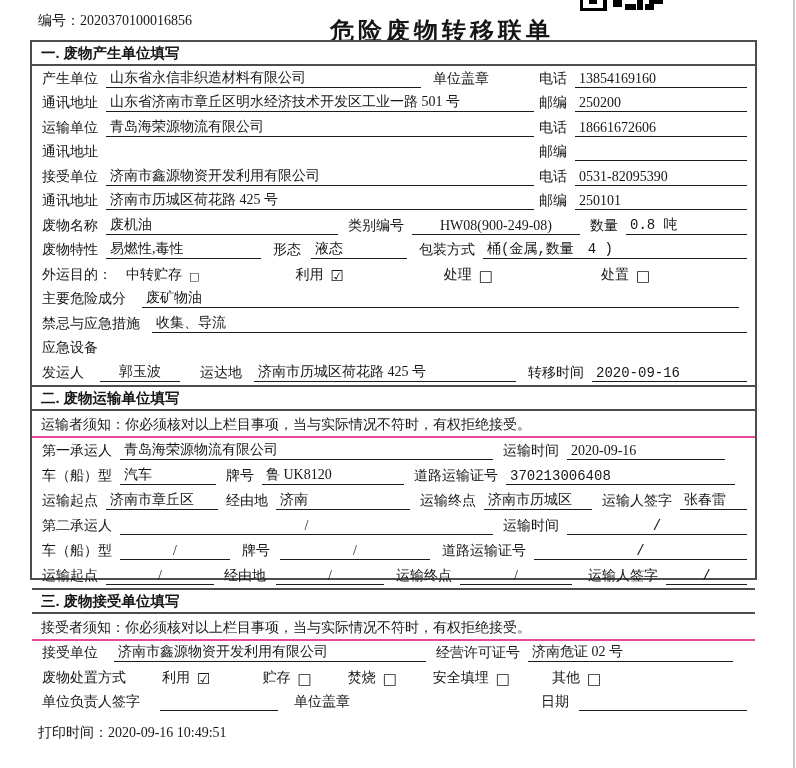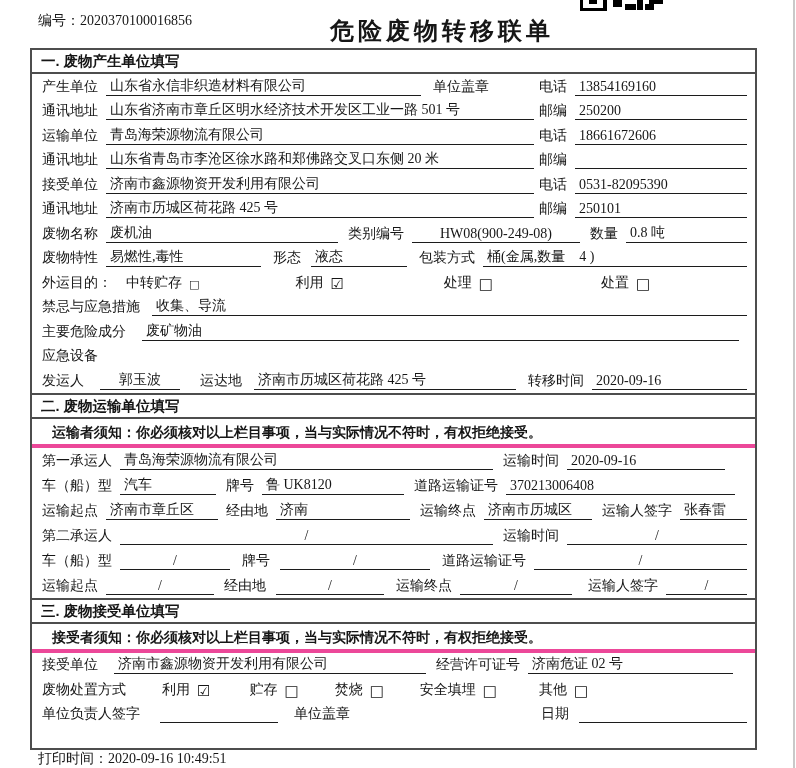--- a/index.html
+++ b/index.html
@@ -11,53 +11,53 @@
   .page-edge{position:absolute;top:0;bottom:0;right:1px;width:2px;background:#c9c9c9;}
   
   .serial{position:absolute;left:38px;top:12px;font-size:14px;white-space:nowrap;}
   .doc-title{
     position:absolute;left:330px;top:15px;font-size:24px;font-weight:bold;
     letter-spacing:4px;font-family:"Liberation Sans","DejaVu Sans",sans-serif;white-space:nowrap;
   }
   .qr-frag{position:absolute;left:580px;top:0;}
   
   .form{
-    position:absolute;left:30px;top:48px;width:727px;height:702px;
+    position:absolute;left:30px;top:40px;width:727px;height:540px;
     border:2px solid #4d4d4d;box-sizing:border-box;background:#fff;
   }
   .sec-title{
     height:22px;line-height:23px;font-weight:bold;padding-left:9px;
     border-bottom:2px solid #4d4d4d;
     font-family:"Liberation Sans","DejaVu Sans",sans-serif;font-size:14.5px;
     white-space:nowrap;
   }
   .sec-title.mid{border-top:2px solid #4d4d4d;}
   .notice{
-    height:25px;box-sizing:content-box;line-height:27px;padding-left:20px;
-    border-bottom:4px solid #ec4899;white-space:nowrap;font-weight:bold;
+    height:25px;box-sizing:content-box;line-height:27px;padding-left:9px;
+    border-bottom:2px solid #ec4899;white-space:nowrap;
   }
   .row{
     display:flex;align-items:flex-end;height:24.5px;box-sizing:border-box;
     padding:0 8px 3px 10px;white-space:nowrap;
   }
   .row.s3r{height:24.6px;}
   .lbl{flex:none;}
   .val{
     border-bottom:1px solid #1c1c1c;padding:0 4px;box-sizing:border-box;
     flex:none;overflow:hidden;
   }
-  .val.grow{flex:1 1 auto;}
+  .val.grow{flex:1 1 auto;font-family:Liberation Mono, monospace;}
   .val.center{text-align:center;margin-top:12px;}
   .fill{flex:1 1 auto;}  .g8{flex:none;width:8px;}
   .g10{flex:none;width:10px;} .g12{flex:none;width:12px;}
   .g16{flex:none;width:16px;} .g20{flex:none;width:20px;}
   .cb{font-family:"DejaVu Sans",sans-serif;font-size:15px;line-height:15px;margin-left:7px;}
   .cb.sm{font-size:11px;}
   .opt{flex:none;display:flex;align-items:flex-end;text-align:right;}
-  .print-time{position:absolute;left:38px;top:750px;white-space:nowrap;}
+  .print-time{position:absolute;left:38px;top:724px;white-space:nowrap;}
 </style>
 </head>
 <body>
 
 <div class="page-edge"></div>
 
 <div class="serial">
   <span>编号：</span><span>2020370100016856</span>
 </div>
 <div class="doc-title">危险废物转移联单</div>
@@ -103,21 +103,20 @@
     <span class="val" style="width:428px">青岛海荣源物流有限公司</span>
     <span class="fill"></span>
     <span class="lbl">电话</span>
       <span class="g8"></span>
     <span class="val" style="width:172px">18661672606</span>
   </div>
 
   <div class="row">
     <span class="lbl">通讯地址</span>
       <span class="g8"></span>
-    <span class="val" style="width:428px">山东省青岛市李沧区徐水路和郑佛路交叉口东侧 20 米</span>
     <span class="fill"></span>
     <span class="lbl">邮编</span>
       <span class="g8"></span>
     <span class="val" style="width:172px"></span>
   </div>
 
   <div class="row">
     <span class="lbl">接受单位</span>
       <span class="g8"></span>
     <span class="val" style="width:428px">济南市鑫源物资开发利用有限公司</span>
@@ -179,29 +178,29 @@
       <span>处理</span>
       <span class="cb">□</span>
     </span>
     <span class="opt" style="margin-left:108px">
       <span>处置</span>
       <span class="cb">□</span>
     </span>
   </div>
 
   <div class="row">
+    <span class="lbl">主要危险成分</span>
+      <span class="g16"></span>
+    <span class="val grow" style="margin-right:8px">废矿物油</span>
+  </div>
+
+  <div class="row">
     <span class="lbl">禁忌与应急措施</span>
       <span class="g12"></span>
     <span class="val grow">收集、导流</span>
-  </div>
-
-  <div class="row">
-    <span class="lbl">主要危险成分</span>
-      <span class="g16"></span>
-    <span class="val grow" style="margin-right:8px">废矿物油</span>
   </div>
 
   <div class="row">
     <span class="lbl">应急设备</span>
       <span class="g16"></span>
   </div>
 
   <div class="row">
     <span class="lbl">发运人</span>
       <span class="g16"></span>
@@ -318,21 +317,21 @@
     <span class="fill"></span>
   </div>
 
 
   <div class="row s3r">
     <span class="lbl">废物处置方式</span>
     <span class="opt" style="margin-left:36px">
       <span>利用</span>
       <span class="cb">☑</span>
     </span>
-    <span class="opt" style="margin-left:39px">
+    <span class="opt" style="margin-left:52px">
       <span>贮存</span>
       <span class="cb">□</span>
     </span>
     <span class="opt" style="margin-left:36px">
       <span>焚烧</span>
       <span class="cb">□</span>
     </span>
     <span class="opt" style="margin-left:36px">
       <span>安全填埋</span>
       <span class="cb">□</span>

